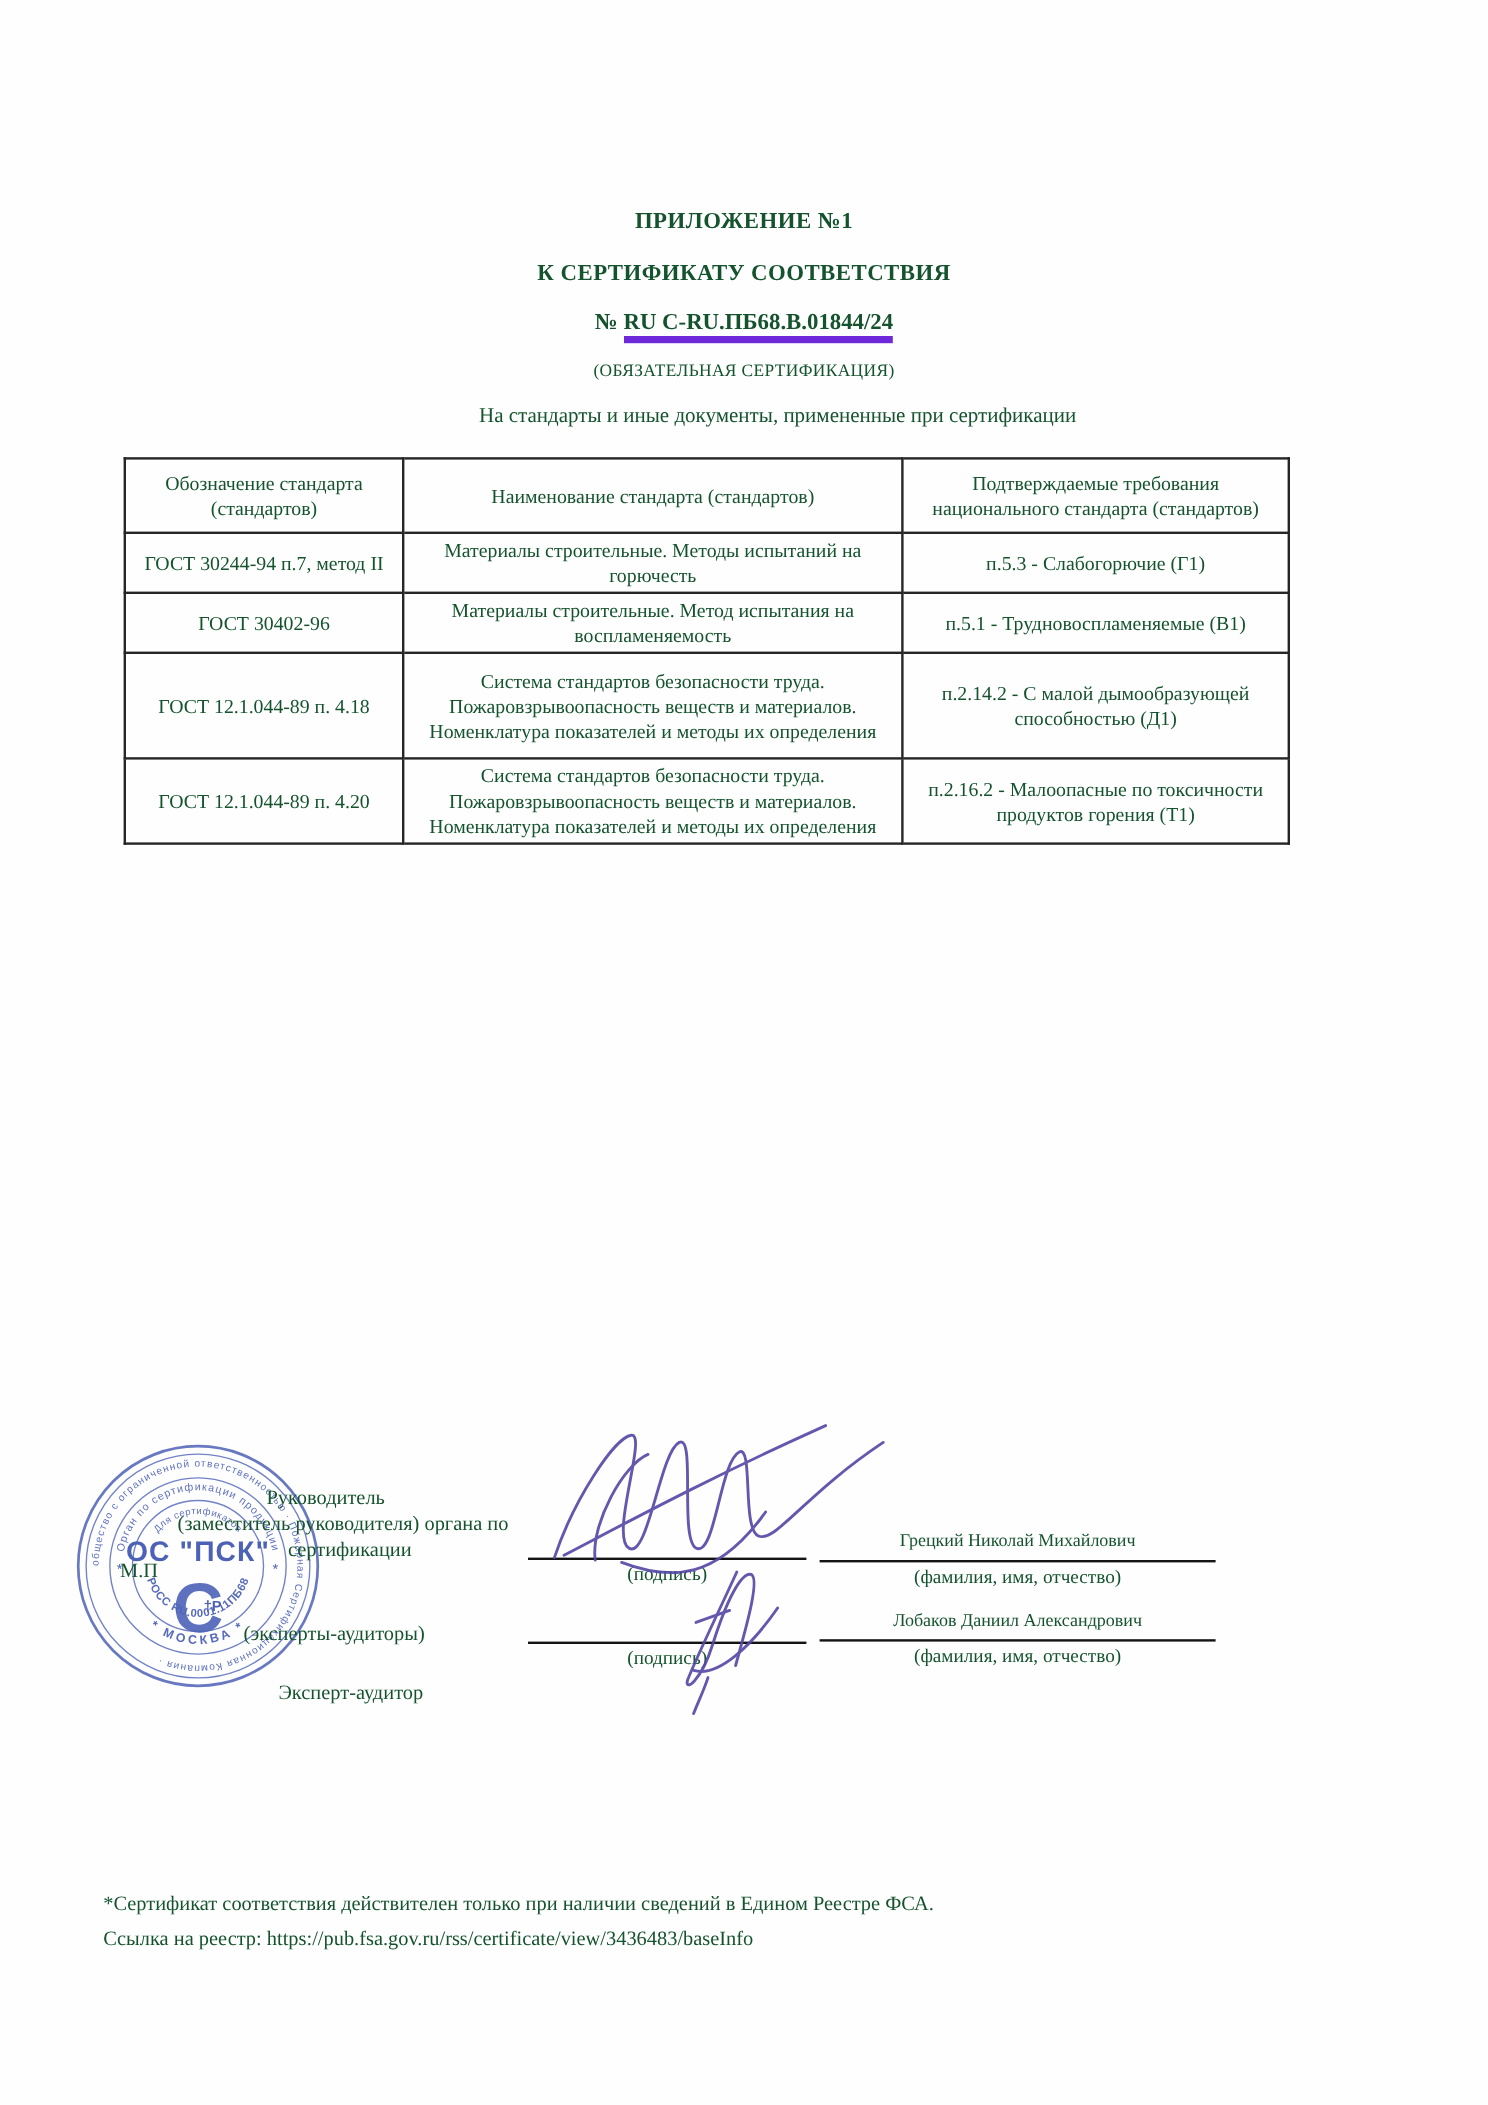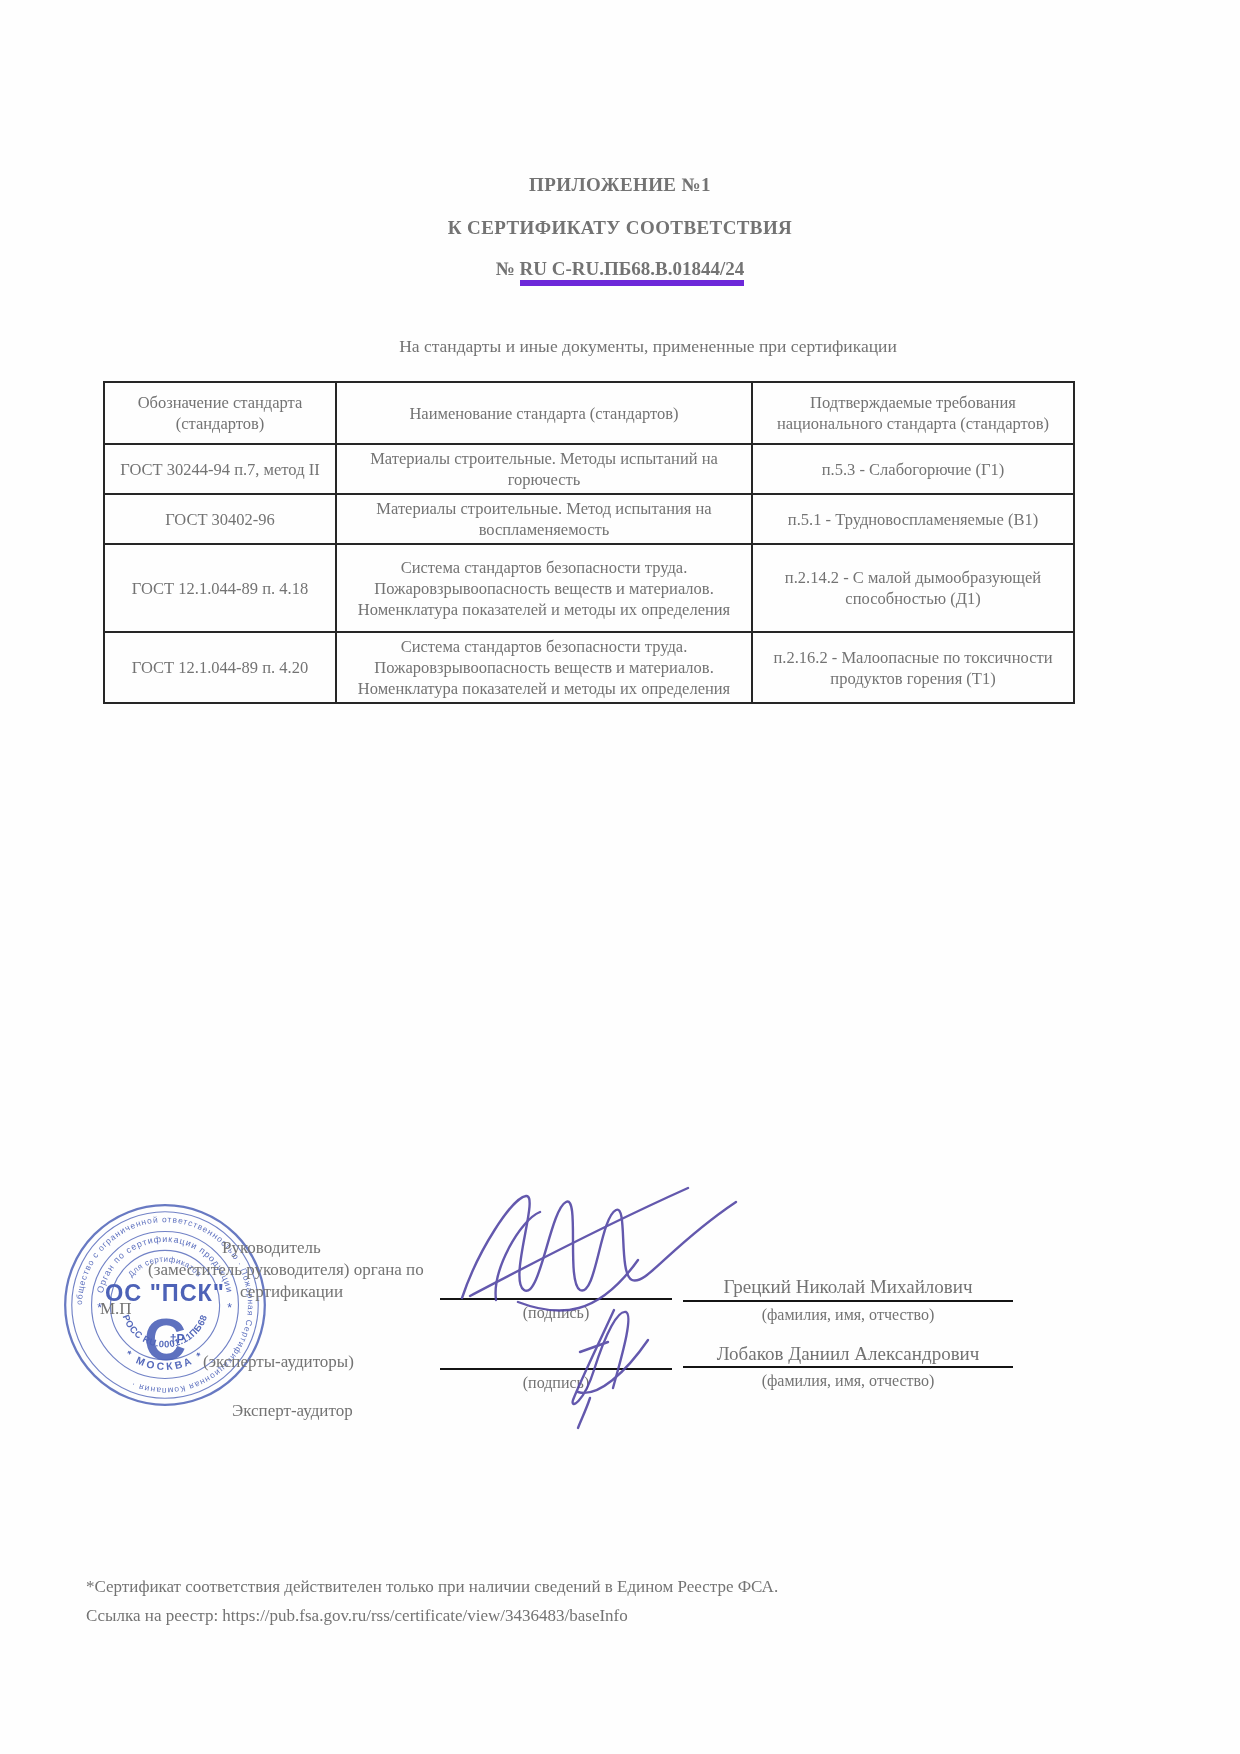--- a/index.html
+++ b/index.html
@@ -1,18 +1,18 @@
 <!DOCTYPE html>
 <html><head>
 <meta charset="utf-8">
 <style>
   html,body{margin:0;padding:0;background:#ffffff;}
   .page{
     position:relative;width:1240px;height:1754px;background:#fefefe;
-    font-family:"Liberation Serif","DejaVu Serif",serif;color:#737373;overflow:hidden;
+    font-family:"Liberation Serif","DejaVu Serif",serif;color:#14532d;overflow:hidden;
   }
   .center{position:absolute;left:0;width:100%;text-align:center;}
   .t-appendix{top:174px;font-size:19px;font-weight:bold;letter-spacing:.4px;}
   .t-cert{top:217px;font-size:19px;font-weight:bold;letter-spacing:.4px;}
   .t-num{top:258px;font-size:19px;font-weight:bold;}
   .t-num .num-underline{border-bottom:6px solid #6d28d9;padding-bottom:1px;}
   .t-oblig{top:301px;font-size:14.5px;letter-spacing:.3px;}
   .t-sub{top:336px;font-size:17.5px;font-weight:normal;margin-left:28px;}
   table.std{
     position:absolute;left:85px;top:381px;width:970px;border-collapse:collapse;table-layout:fixed;
@@ -24,33 +24,34 @@
   }
   table.std col.c1{width:232px;} table.std col.c2{width:416px;} table.std col.c3{width:322px;}
   table.std thead tr{height:62px;}
   table.std tbody tr:nth-child(1){height:48px;}
   table.std tbody tr:nth-child(2){height:48px;}
   table.std tbody tr:nth-child(3){height:88px;}
   table.std tbody tr:nth-child(4){height:66px;}
   .abs{position:absolute;font-size:17px;line-height:22px;}
   .sigline{position:absolute;height:0;border-top:2px solid #141414;}
   .caption{position:absolute;font-size:16px;text-align:center;}
-  .fio-name{position:absolute;font-size:19px;text-align:center;}
+  .fio-name{position:absolute;font-size:15px;text-align:center;}
   .stamp{position:absolute;left:52px;top:1192px;width:226px;height:226px;opacity:.92;}
   .signature-svg{position:absolute;left:400px;top:1140px;pointer-events:none;}
   .footer-line{position:absolute;left:86px;font-size:17px;}
 </style>
 </head>
 <body>
 
 <div class="page">
 
   <div class="center t-appendix">ПРИЛОЖЕНИЕ №1</div>
   <div class="center t-cert">К СЕРТИФИКАТУ СООТВЕТСТВИЯ</div>
   <div class="center t-num"><span>№ </span><span class="num-underline">RU C-RU.ПБ68.В.01844/24</span></div>
+  <div class="center t-oblig">(ОБЯЗАТЕЛЬНАЯ СЕРТИФИКАЦИЯ)</div>
   <div class="center t-sub">На стандарты и иные документы, примененные при сертификации</div>
 
   <table class="std">
     <colgroup>
         <col class="c1">
         <col class="c2">
         <col class="c3">
       </colgroup>
     <thead>
       <tr>

